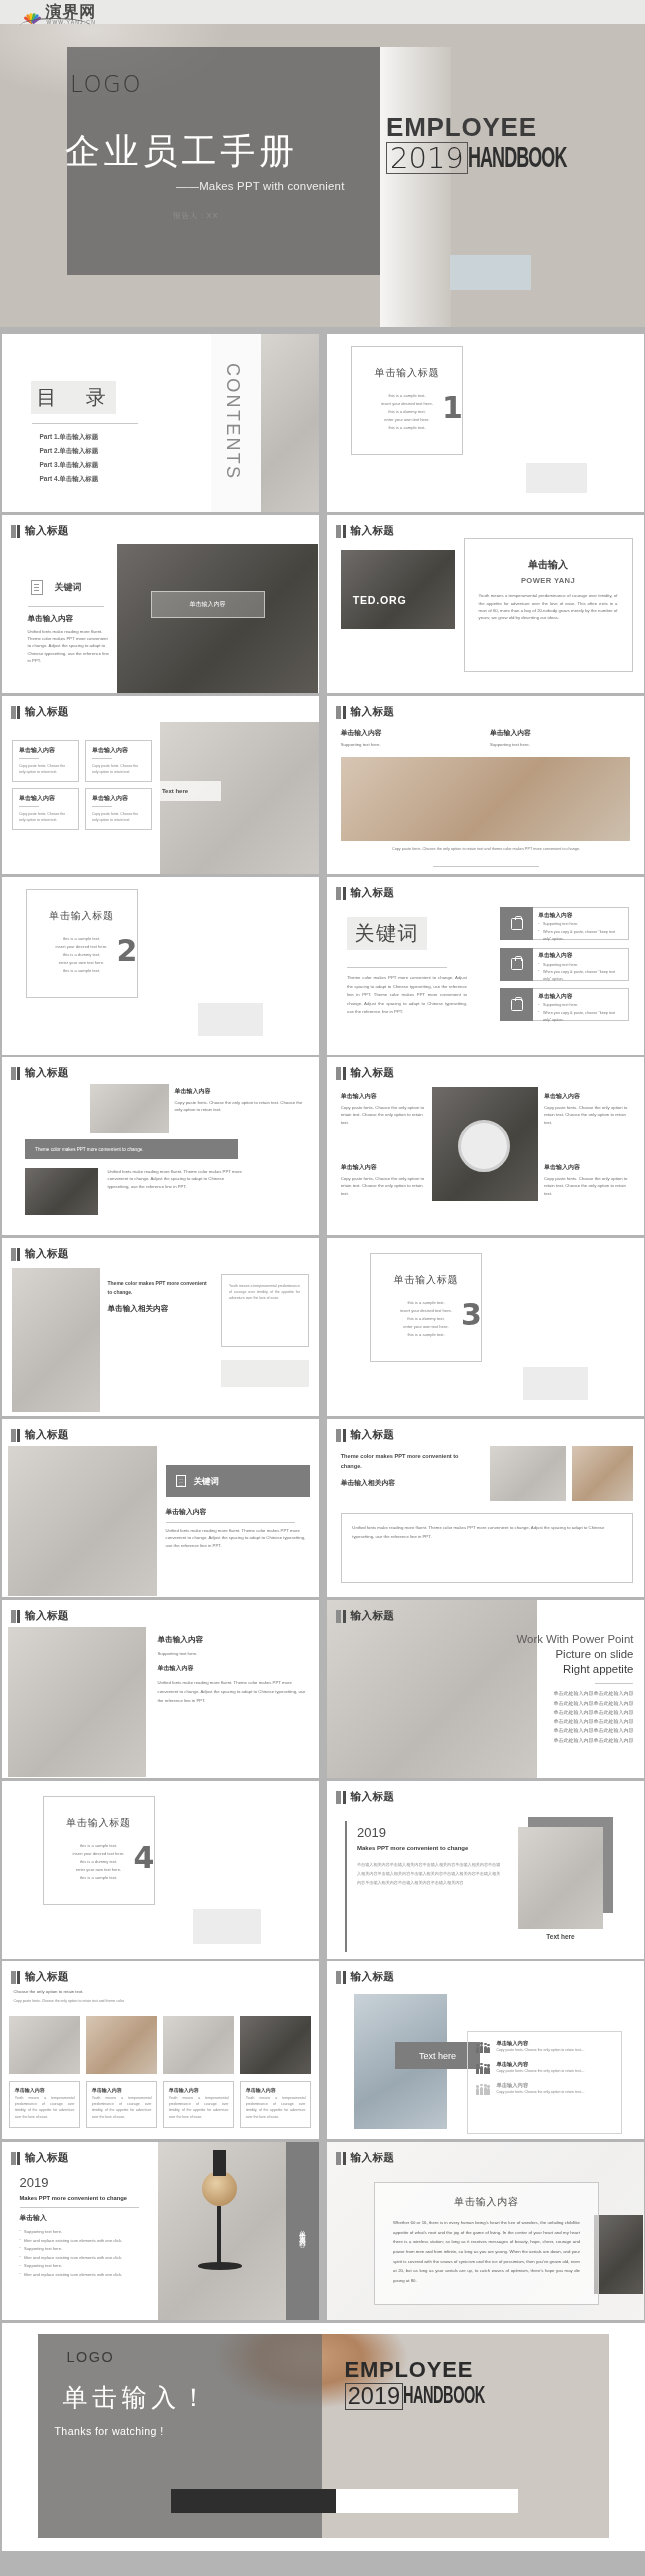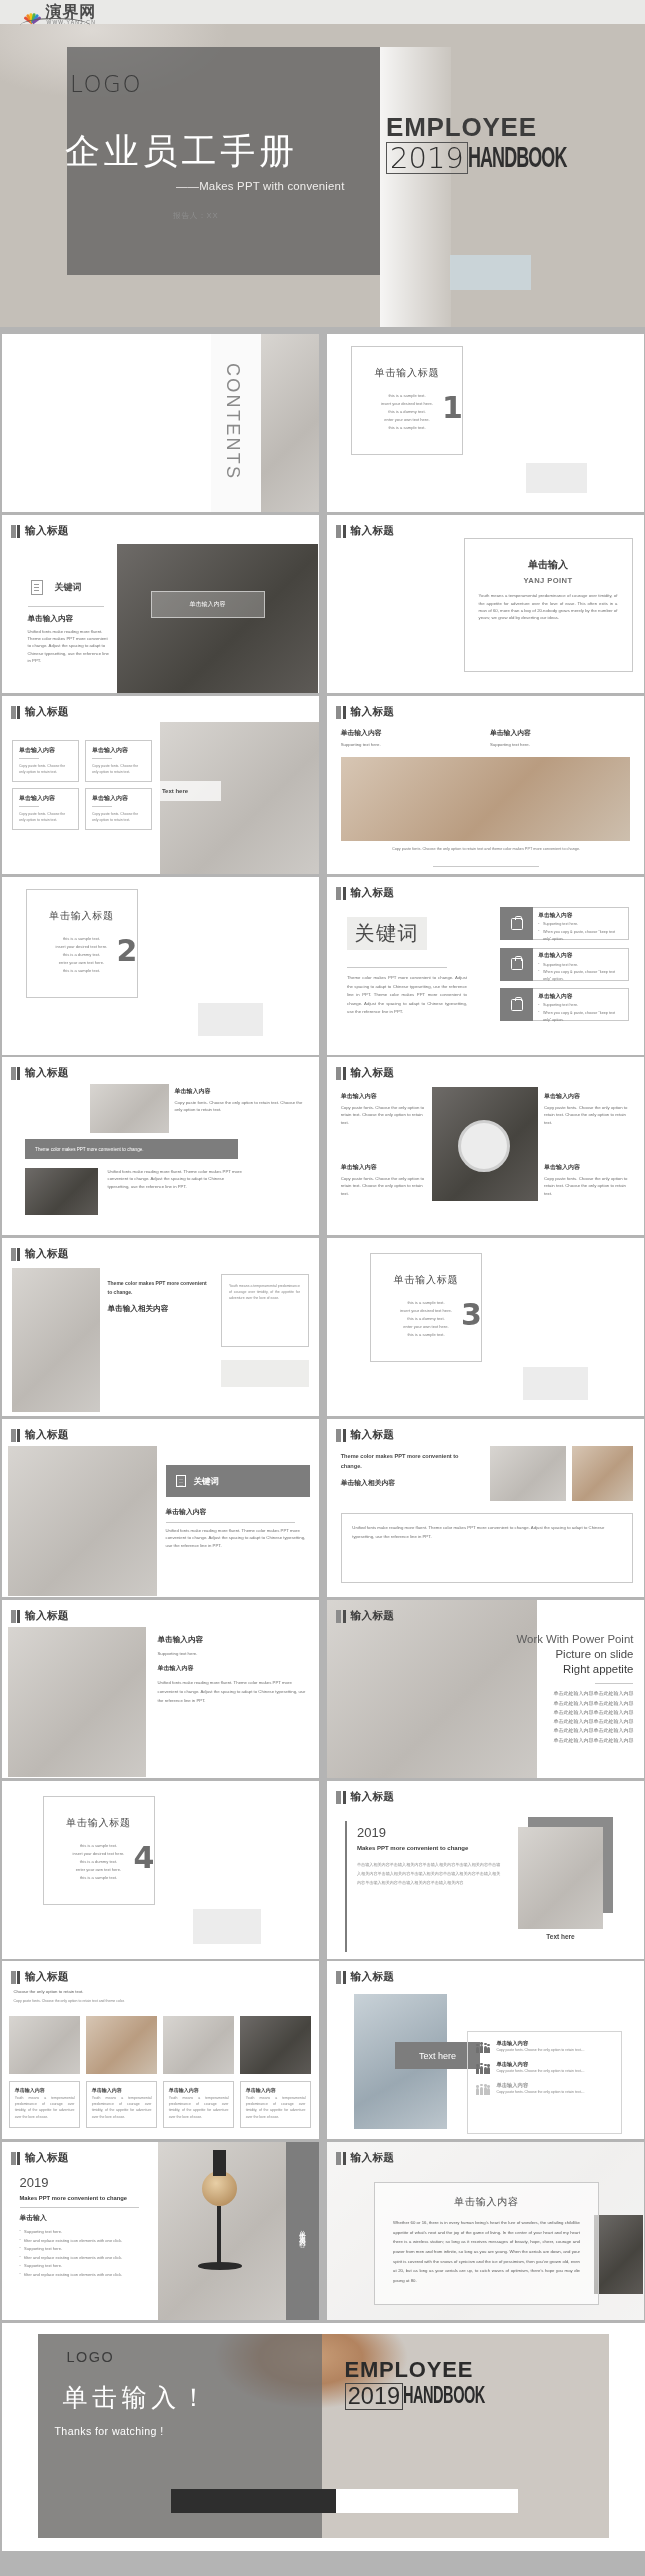--- a/index.html
+++ b/index.html
@@ -135,20 +135,32 @@
         <div class="wm-url">WWW.YANJ.CN</div>
       </div>
     </div>
     <div class="wm-arc"></div>
   </div>
 
   <div class="slide sl-w" style="left:1.5px; top:334px;">
     <div style="position:absolute;left:0;top:0;width:209px;height:178px;background:#fff;"></div>
     <div style="position:absolute;left:209px;top:0;width:50px;height:178px;background:#fafafa;"></div>
     <div style="position:absolute;left:259px;top:0;width:58px;height:178px;" class="ph"></div>
+    <div style="position:absolute;left:29px;top:47px;">
+      <div class="hl" style="display:inline-block;padding:3px 6px;">
+        <span style="font-size:20px;letter-spacing:4.6px;color:#4a4a4a;font-weight:300;">目　录</span>
+      </div>
+      <div class="hr" style="width:106px;margin:9px 0 6px 1.5px;"></div>
+      <div style="font-size:6.5px;font-weight:bold;color:#5a5a5a;line-height:2.15;padding-left:9px;">
+        <div>Part 1.单击输入标题</div>
+        <div>Part 2.单击输入标题</div>
+        <div>Part 3.单击输入标题</div>
+        <div>Part 4.单击输入标题</div>
+      </div>
+    </div>
     <div class="vert" style="position:absolute;left:220px;top:29px;font-size:18px;color:#8a8a8a;letter-spacing:2.3px;font-weight:300;">CONTENTS</div>
   </div>
 
   <div class="slide sl-w" style="left:327px; top:334px;">
     <div style="position:absolute;left:199px;top:129px;width:61px;height:30px;background:#ececec;"></div>
     <div class="box" style="position:absolute;left:24px;top:12px;width:112px;height:109px;"></div>
     <div style="position:absolute;left:24px;top:12px;width:112px;height:109px;">
       <div class="ctr" style="font-size:10px;color:#4a4a4a;margin-top:20px;letter-spacing:0.8px;">单击输入标题</div>
       <div class="ctr" style="font-size:4.1px;color:#7b7b7b;line-height:1.95;margin-top:12px;padding:0 13.7px;white-space:pre-line;">this is a sample text.
 insert your desired text here.
@@ -177,24 +189,27 @@
     <div style="position:absolute;left:149px;top:76px;width:114px;height:27px;background:rgba(255,255,255,.25);border:0.8px solid rgba(255,255,255,.55);display:flex;align-items:center;justify-content:center;">
       <span style="font-size:6px;color:#fff;">单击输入内容</span>
     </div>
   </div>
 
   <div class="slide sl-w" style="left:327px; top:515px;">
     <div class="hd" style="position:absolute;left:9px;top:9px;">
       <span class="mark"><b></b><b class="dark"></b></span>
       <span class="t">输入标题</span>
     </div>
+    <div class="ph-dark" style="position:absolute;left:13.7px;top:35px;width:114px;height:79px;">
+      <div style="position:absolute;left:12px;top:44px;font-size:10.6px;color:#fff;font-weight:bold;letter-spacing:0.8px;">TED.ORG</div>
+    </div>
     <div class="box" style="position:absolute;left:137px;top:23px;width:169px;height:134px;"></div>
     <div style="position:absolute;left:141px;top:43px;width:160px;">
       <div class="ctr" style="font-size:10px;font-weight:bold;color:#3b3b3b;">单击输入</div>
-      <div class="ctr" style="font-size:7.6px;font-weight:bold;color:#6f6f6f;letter-spacing:0.4px;margin-top:3.8px;">YANJ POINT</div>
+      <div class="ctr" style="font-size:7.6px;font-weight:bold;color:#6f6f6f;letter-spacing:0.4px;margin-top:3.8px;">POWER YANJ</div>
       <div class="sm just" style="margin-top:7.6px;padding:0 10.6px;">Youth means a temperamental predominance of courage over timidity, of the appetite for adventure over the love of ease. This often exits in a man of 60, more than a boy of 20.nobody grows merely by the number of years; we grow old by deserting our ideas.</div>
     </div>
   </div>
 
   <div class="slide sl-w" style="left:1.5px; top:696px;">
     <div class="hd" style="position:absolute;left:9px;top:9px;">
       <span class="mark"><b></b><b class="dark"></b></span>
       <span class="t">输入标题</span>
     </div>
     <div class="ph" style="position:absolute;left:158px;top:26px;width:159px;height:152px;"></div>

